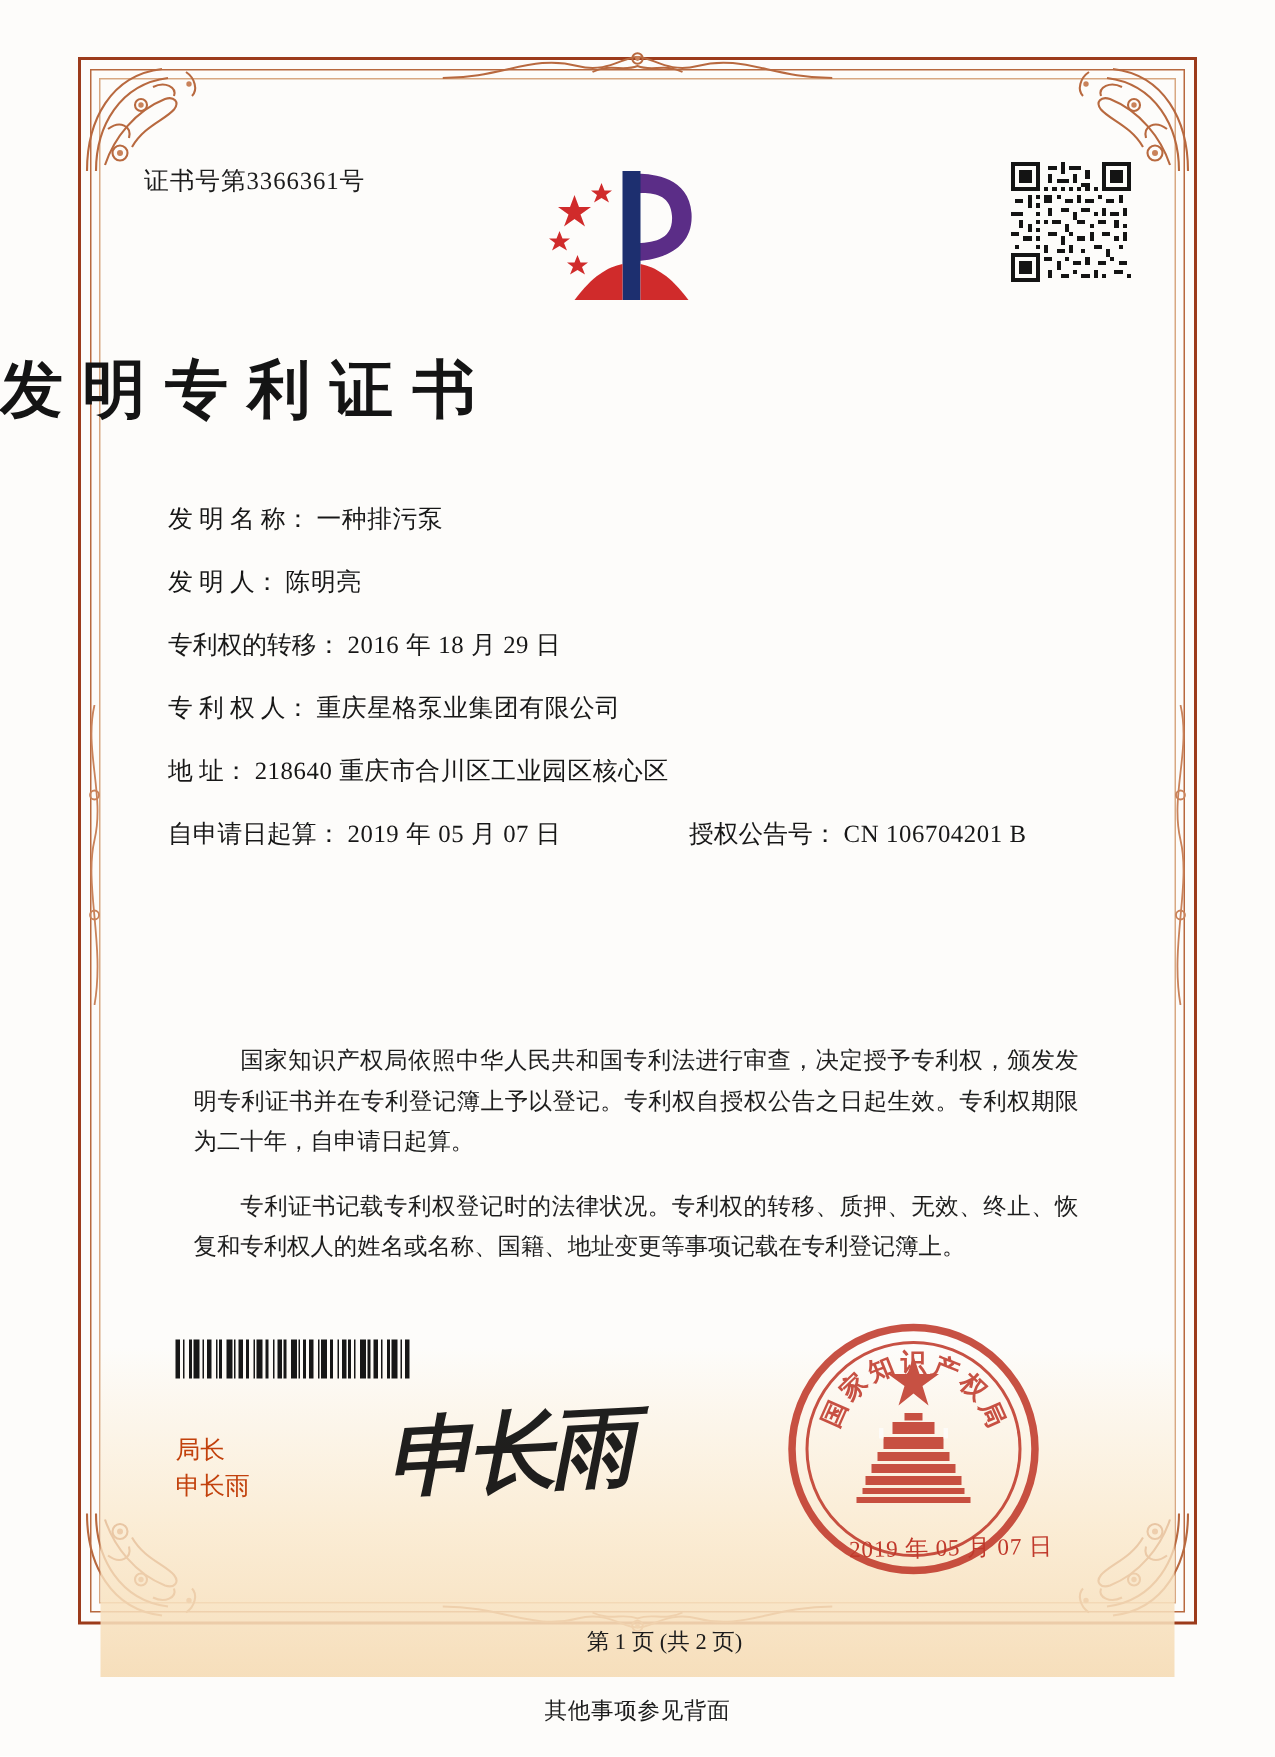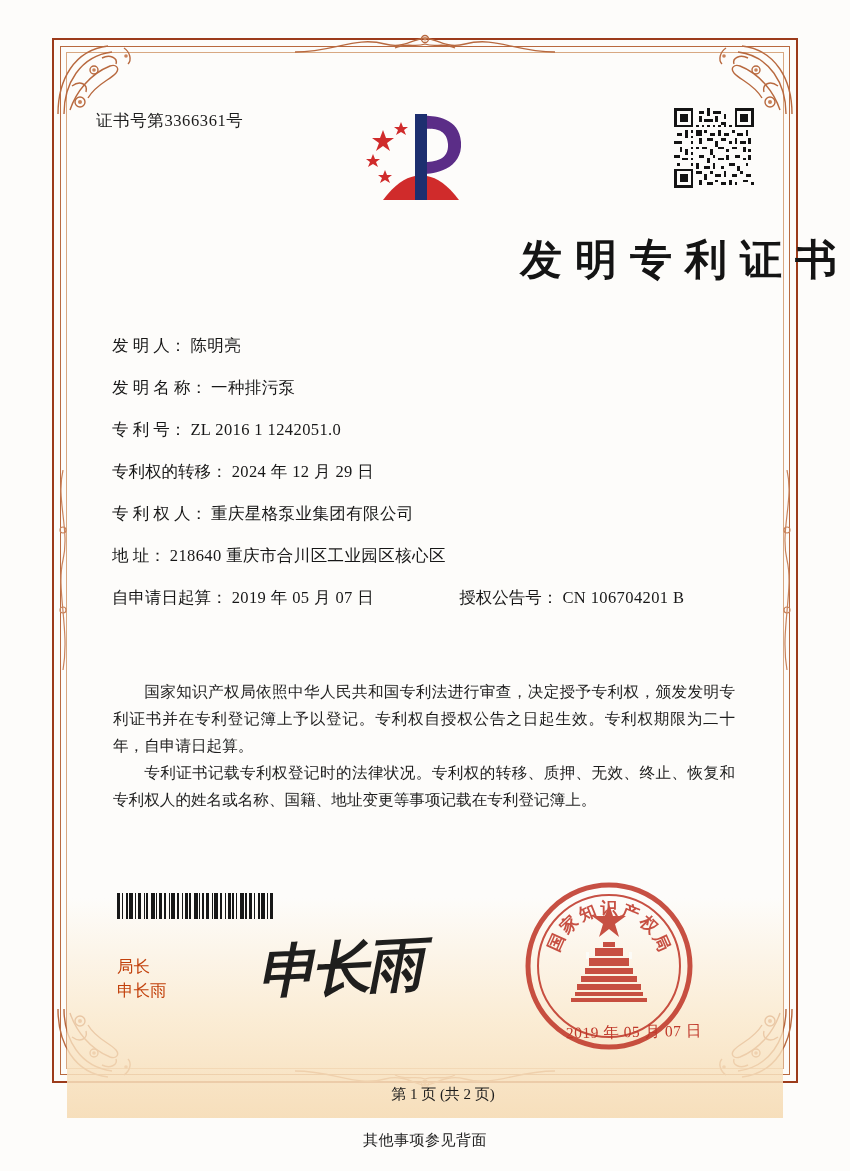--- a/index.html
+++ b/index.html
@@ -114,21 +114,21 @@
     left: 50%;
     margin-left: -70px;
     top: 108px;
     width: 140px; height: 100px;
   }
 
   .doc-title {
     position: absolute;
     left: 0; right: 0;
     top: 232px;
-    text-align: right;
+    text-align: left;
     font-size: 42px;
     font-weight: bold;
     letter-spacing: 13px;
     color: #141414;
     font-family: "DejaVu Sans", "Liberation Sans", sans-serif;
   }
 
   .fields {
     position: absolute;
     left: 112px;
@@ -157,21 +157,21 @@
   .body-text {
     position: absolute;
     left: 113px;
     top: 678px;
     width: 622px;
     font-size: 15.6px;
     line-height: 27px;
     text-align: justify;
     color: #1d1d1d;
   }
-  .body-text p { margin: 0; text-indent: 2em; }
+  .body-text p { margin: 16px; text-indent: 2em; }
 
   
   .barcode {
     position: absolute;
     left: 117px; top: 893px;
     width: 216px; height: 26px;
     display: flex;
     align-items: stretch;
   }
   .barcode i { display: block; background: #171717; height: 100%; }
@@ -490,34 +490,30 @@
         <polygon points="30,62 32,67 37,67 33,70 35,75 30,72 25,75 27,70 23,67 28,67"></polygon>
         <polygon points="46,14 48,19 53,19 49,22 51,27 46,24 41,27 43,22 39,19 44,19"></polygon>
       </g>
     </svg>
   </div>
 
   <div class="doc-title">发明专利证书</div>
 
   <div class="fields">
     <div class="field-row">
+      <span class="f-label">发 明 名 称：</span>
+      <span class="f-value">一种排污泵</span>
+    </div>
+    <div class="field-row">
       <span class="f-label">发  明  人：</span>
       <span class="f-value">陈明亮</span>
     </div>
     <div class="field-row">
-      <span class="f-label">发 明 名 称：</span>
-      <span class="f-value">一种排污泵</span>
-    </div>
-    <div class="field-row">
-      <span class="f-label">专  利  号：</span>
-      <span class="f-value">ZL 2016 1 1242051.0</span>
-    </div>
-    <div class="field-row">
       <span class="f-label">专利权的转移：</span>
-      <span class="f-value">2024 年 12 月 29 日</span>
+      <span class="f-value">2016 年 18 月 29 日</span>
     </div>
     <div class="field-row">
       <span class="f-label">专 利 权 人：</span>
       <span class="f-value">重庆星格泵业集团有限公司</span>
     </div>
     <div class="field-row">
       <span class="f-label">地      址：</span>
       <span class="f-value">218640 重庆市合川区工业园区核心区</span>
     </div>
     <div class="field-row two-col">

